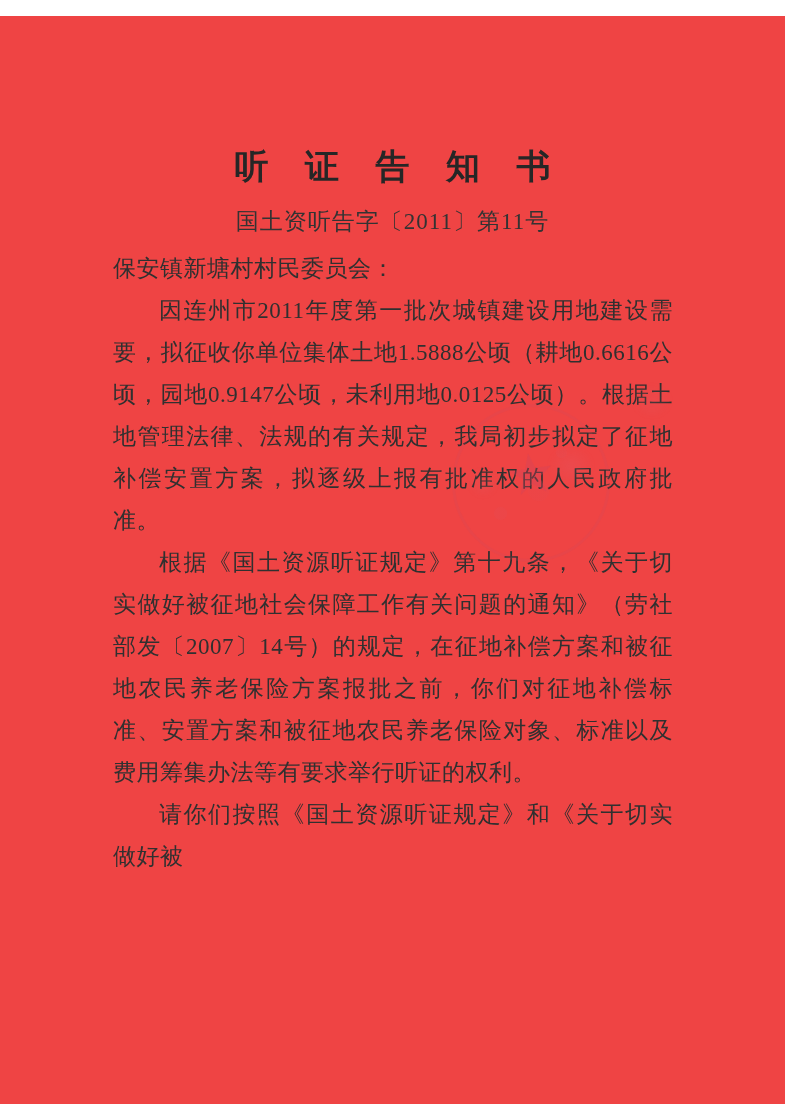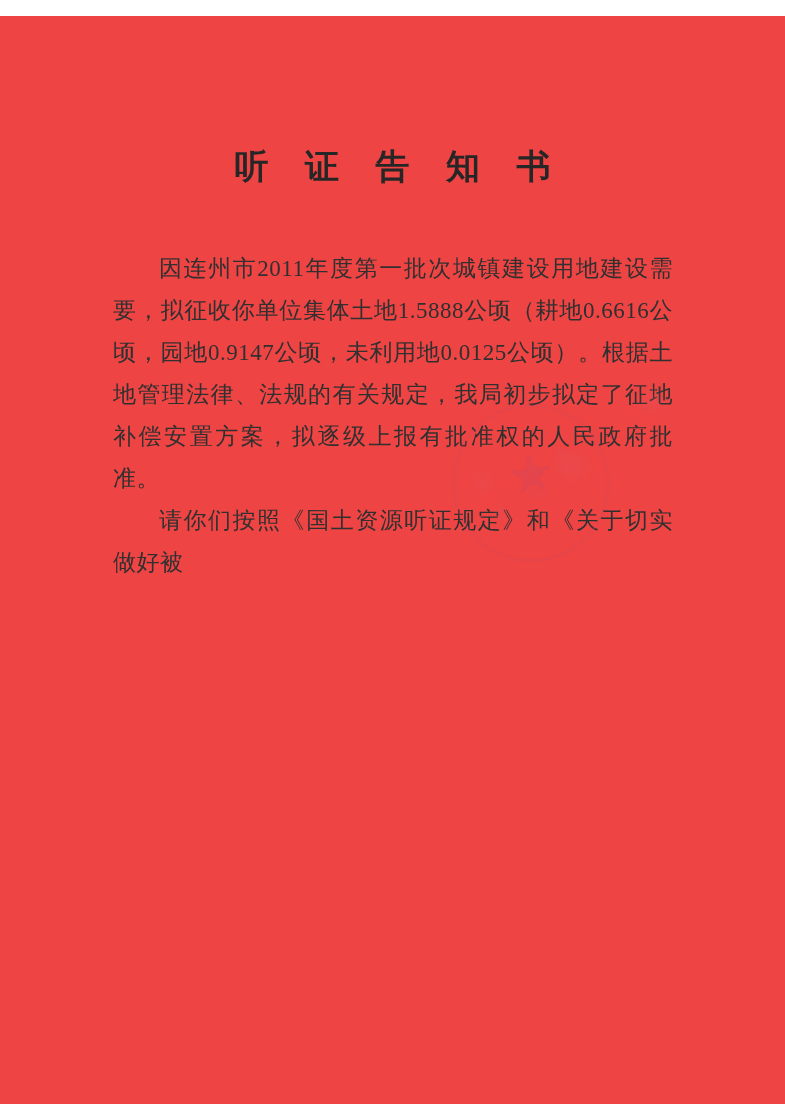--- a/index.html
+++ b/index.html
@@ -91,23 +91,26 @@
   .smudge-3 { left: 468px; top: 452px; width: 30px; height: 30px;
     background: radial-gradient(rgba(220, 100, 118, 0.14), rgba(0,0,0,0) 70%); }
 </style>
 </head>
 <body>
 
 <div class="page">
 
   <h1 class="doc-title">听 证 告 知 书</h1>
 
+  <div class="doc-number">国土资听告字〔2011〕第11号</div>
 
   <div class="doc-body">
+    <div class="addressee">保安镇新塘村村民委员会：</div>
     <p>因连州市2011年度第一批次城镇建设用地建设需要，拟征收你单位集体土地1.5888公顷（耕地0.6616公顷，园地0.9147公顷，未利用地0.0125公顷）。根据土地管理法律、法规的有关规定，我局初步拟定了征地补偿安置方案，拟逐级上报有批准权的人民政府批准。</p>
+    <p>根据《国土资源听证规定》第十九条，《关于切实做好被征地社会保障工作有关问题的通知》（劳社部发〔2007〕14号）的规定，在征地补偿方案和被征地农民养老保险方案报批之前，你们对征地补偿标准、安置方案和被征地农民养老保险对象、标准以及费用筹集办法等有要求举行听证的权利。</p>
     <p>请你们按照《国土资源听证规定》和《关于切实做好被</p>
   </div>
 
   <div class="seal">
     <span class="seal-star">★</span>
   </div>
   <div class="smudge smudge-1"></div>
   <div class="smudge smudge-2"></div>
   <div class="smudge smudge-3"></div>
 

